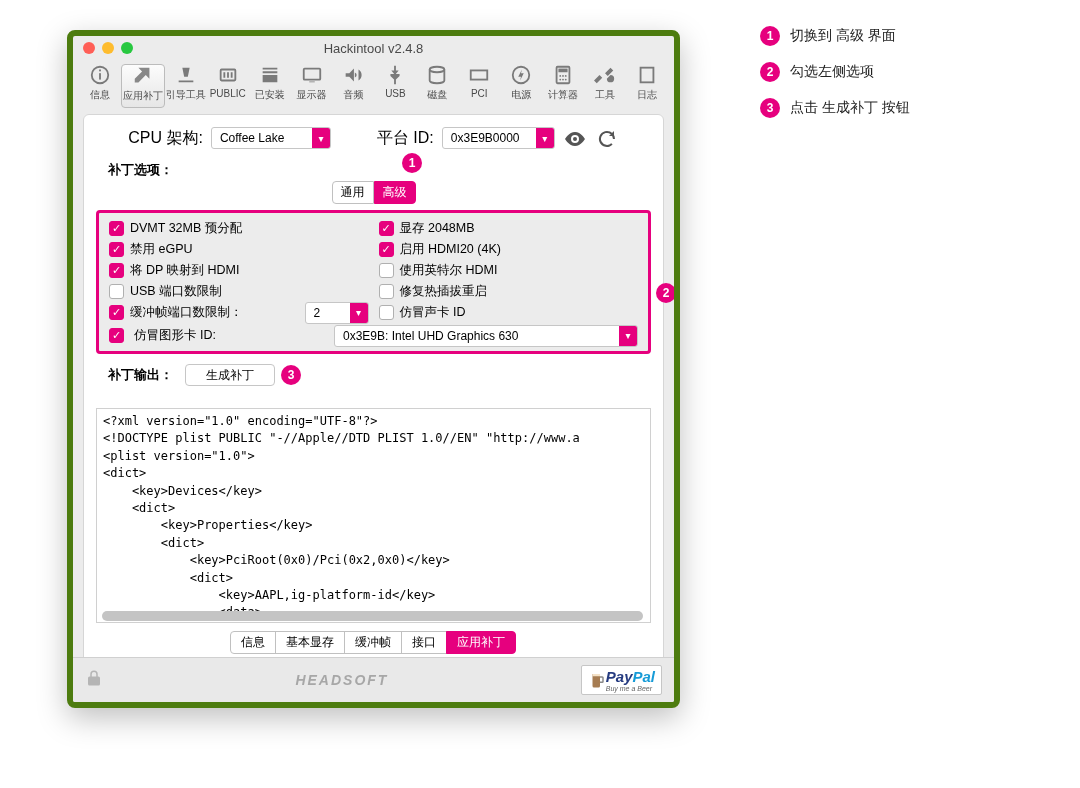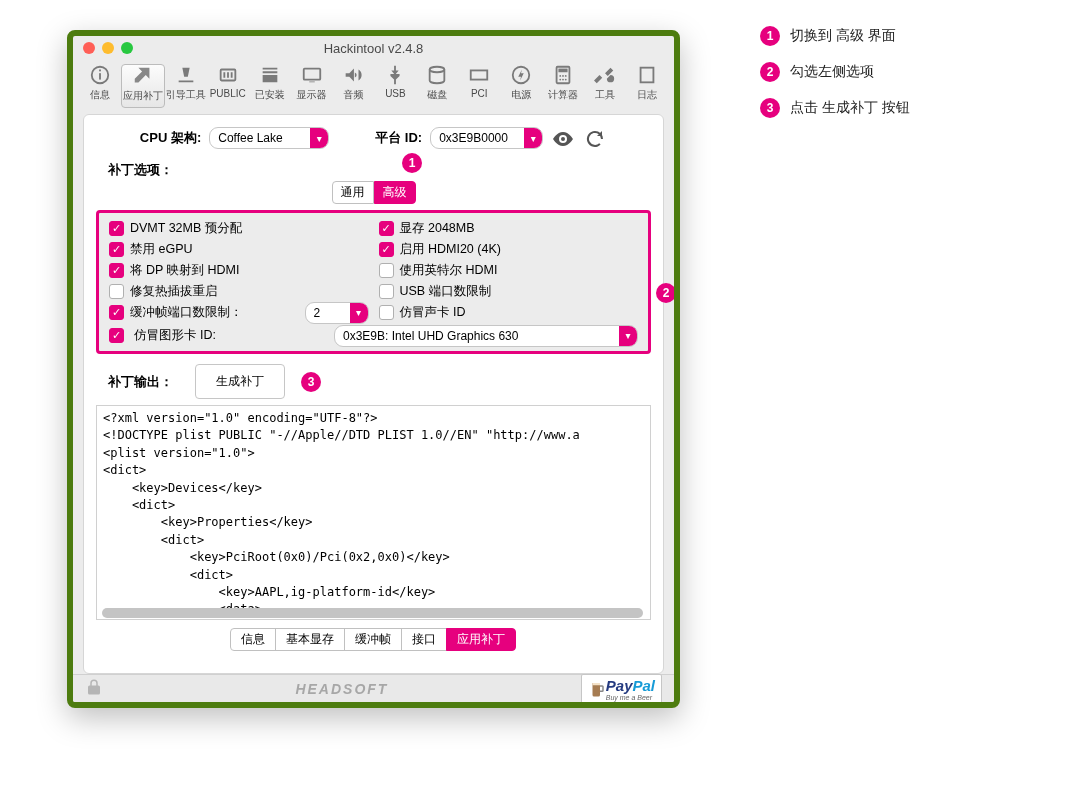--- a/index.html
+++ b/index.html
@@ -11,46 +11,46 @@
   .dot.r{background:#ff5f57}.dot.y{background:#febc2e}.dot.g{background:#28c840}
   .title{position:absolute;left:0;right:0;text-align:center;font-size:13px;color:#4a4a4a}
   .toolbar{display:flex;padding:4px 6px 0 6px;gap:0}
   .tbitem{display:flex;flex-direction:column;align-items:center;width:42px;height:44px;font-size:10px;color:#4a4a4a;gap:2px}
   .tbitem svg{width:22px;height:22px;fill:#7a7a7a}
   .tbitem.active{background:linear-gradient(#fcfcfc,#e6e6e6);border:1px solid #bcbcbc;border-radius:4px;width:44px}
   .tbitem.active svg{fill:#888}
   .content{padding:6px 10px}
   .card{background:#fff;border:1px solid #d6d6d6;border-radius:6px;padding:12px;min-height:560px;position:relative}
   .row1{display:flex;align-items:center;gap:8px;margin-bottom:12px;justify-content:center}
-  .lbl-bold{font-size:13px;font-weight:700}
-  .select{height:22px;border:1px solid #c6c6c6;border-radius:9px;display:flex;align-items:center;padding:0 0 0 8px;font-size:12px;background:#fff;overflow:hidden}
+  .lbl-bold{font-size:16px;font-weight:400}
+  .select{height:22px;border:1px solid #c6c6c6;border-radius:3px;display:flex;align-items:center;padding:0 0 0 8px;font-size:12px;background:#fff;overflow:hidden}
   .select .arrow{width:18px;height:100%;background:#e6007e;display:flex;align-items:center;justify-content:center;margin-left:auto;color:#fff;font-size:10px}
   .iconbtn{width:24px;height:22px}
   .iconbtn svg{fill:#555}
   .section-label{font-size:13px;font-weight:700;margin:8px 0 2px 12px}
   .tabs{display:flex;justify-content:center;margin-bottom:6px;position:relative}
   .tab{font-size:12px;padding:2px 8px;border:1px solid #c0c0c0;background:#fff}
   .tab:first-child{border-radius:4px 0 0 4px}
   .tab.active{background:#e6007e;color:#fff;border-color:#e6007e;border-radius:0 4px 4px 0}
   .marker{width:20px;height:20px;border-radius:50%;background:#e6007e;color:#fff;display:flex;align-items:center;justify-content:center;font-size:12px;font-weight:700;position:absolute}
   .opts-box{border:3px solid #e6007e;border-radius:4px;padding:6px 10px;background:#ececec;display:grid;grid-template-columns:1fr 1fr;gap:2px 10px;position:relative}
   .chk{display:flex;align-items:center;gap:6px;font-size:12.5px;height:19px}
   .chk .box{width:15px;height:15px;border:1px solid #b0b0b0;border-radius:3px;background:#fff;display:flex;align-items:center;justify-content:center;font-size:11px;color:#fff;flex-shrink:0}
   .chk .box.on{background:#e6007e;border-color:#e6007e}
   .spoof-row{grid-column:1/3;display:flex;align-items:center;gap:10px}
-  .out-row{display:flex;align-items:center;gap:22px;margin:10px 0 6px 12px}
-  .btn{height:35px;padding:0 20px;border:1px solid #c6c6c6;border-radius:4px;background:#fff;font-size:12px}
+  .out-row{display:flex;align-items:center;gap:12px;margin:10px 0 22px 12px}
+  .btn{height:22px;padding:0 20px;border:1px solid #c6c6c6;border-radius:4px;background:#fff;font-size:12px}
   .code{border:1px solid #d0d0d0;background:#fff;height:215px;overflow:auto;font-family:Menlo,monospace;font-size:12px;white-space:pre;padding:4px 6px;line-height:1.45}
   .codewrap{position:relative}
   .codewrap::after{content:"";position:absolute;left:6px;right:8px;bottom:2px;height:10px;border-radius:5px;background:#c4c4c4}
   .tabs2{display:flex;justify-content:center;margin-top:8px}
   .tabs2 .t{font-size:12px;padding:2px 10px;border:1px solid #c0c0c0;background:#fff;margin-left:-1px}
   .tabs2 .t:first-child{border-radius:4px 0 0 4px}
   .tabs2 .t.active{background:#e6007e;color:#fff;border-color:#e6007e;border-radius:0 4px 4px 0}
-  .footer{position:absolute;bottom:0;left:0;right:0;height:28px;border-top:1px solid #d0d0d0;background:#e9e9e9;display:flex;align-items:center;padding:12px 12px}
+  .footer{position:absolute;bottom:0;left:0;right:0;height:45px;border-top:1px solid #d0d0d0;background:#e9e9e9;display:flex;align-items:center;padding:12px 12px}
   .lock svg{width:18px;height:18px;fill:#b5b5b5}
   .brand{flex:1;text-align:center;letter-spacing:2px;font-weight:800;color:#a7a7a7;font-size:14px;font-style:italic}
   .paypal{display:flex;align-items:center;border:1px solid #c6c6c6;padding:2px 6px;border-radius:2px;background:#fff}
   .paypal svg{width:18px;height:20px}
   .paypal .pp{font-family:Arial;font-size:15px;font-weight:800;font-style:italic}
   .paypal .pp .a{color:#253b80}.paypal .pp .b{color:#179bd7}
   .paypal .sub{font-size:7px;color:#666;font-style:italic}
 
   .legend{position:absolute;left:760px;top:26px}
   .lrow{display:flex;align-items:center;gap:10px;margin-bottom:16px;font-size:14px;color:#222}
@@ -224,25 +224,25 @@
             <div class="chk">
               <span class="box on">✓</span>
               <span>将 DP 映射到 HDMI</span>
             </div>
             <div class="chk">
               <span class="box"></span>
               <span>使用英特尔 HDMI</span>
             </div>
             <div class="chk">
               <span class="box"></span>
+              <span>USB 端口数限制</span>
+            </div>
+            <div class="chk">
+              <span class="box"></span>
               <span>修复热插拔重启</span>
-            </div>
-            <div class="chk">
-              <span class="box"></span>
-              <span>USB 端口数限制</span>
             </div>
             <div class="chk">
               <span class="box on">✓</span>
               <span>缓冲帧端口数限制：</span>
               <div class="select" style="width:64px;margin-left:auto">
                 <span>2</span>
                 <span class="arrow">▾</span>
               </div>
             </div>
             <div class="chk">

